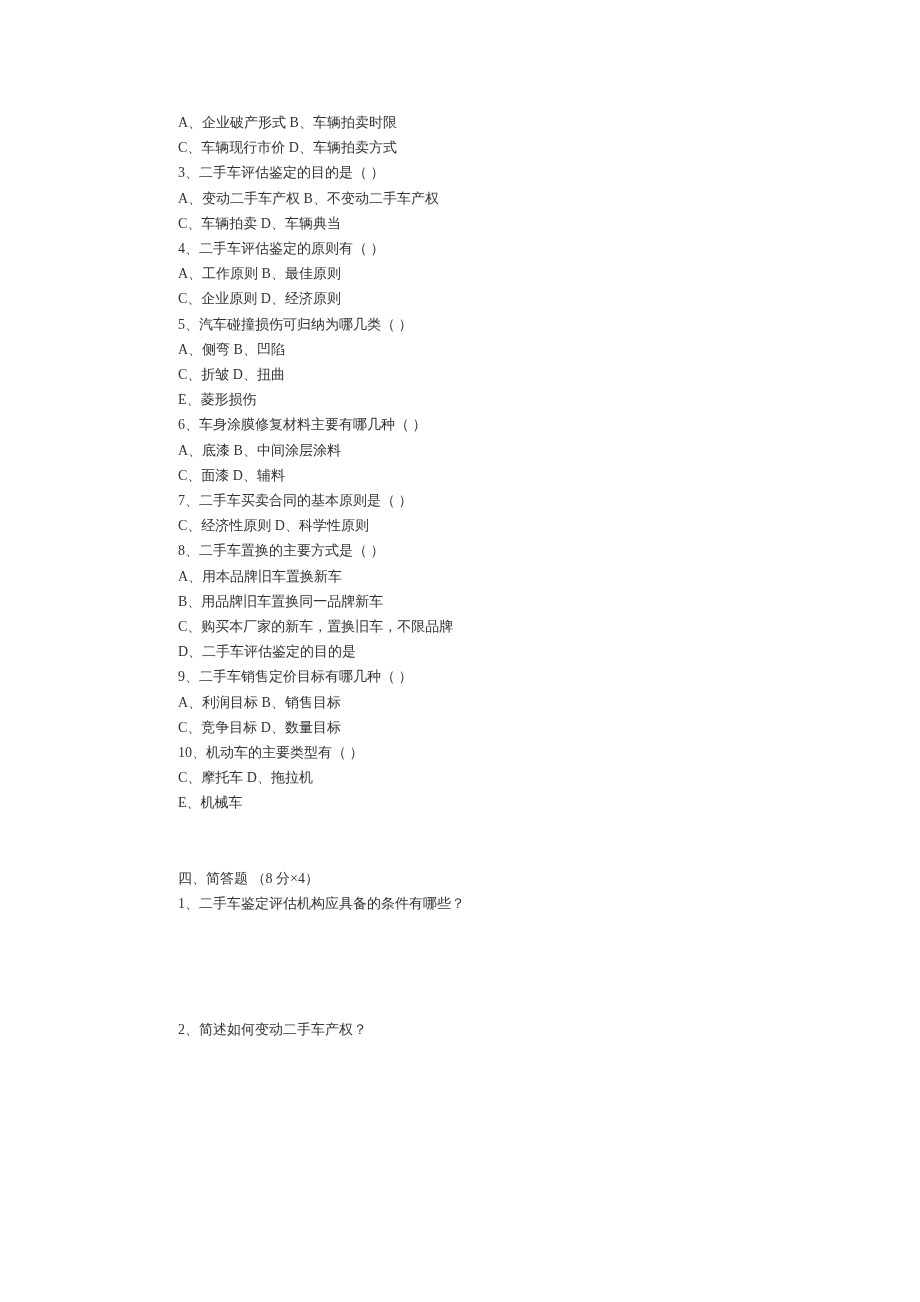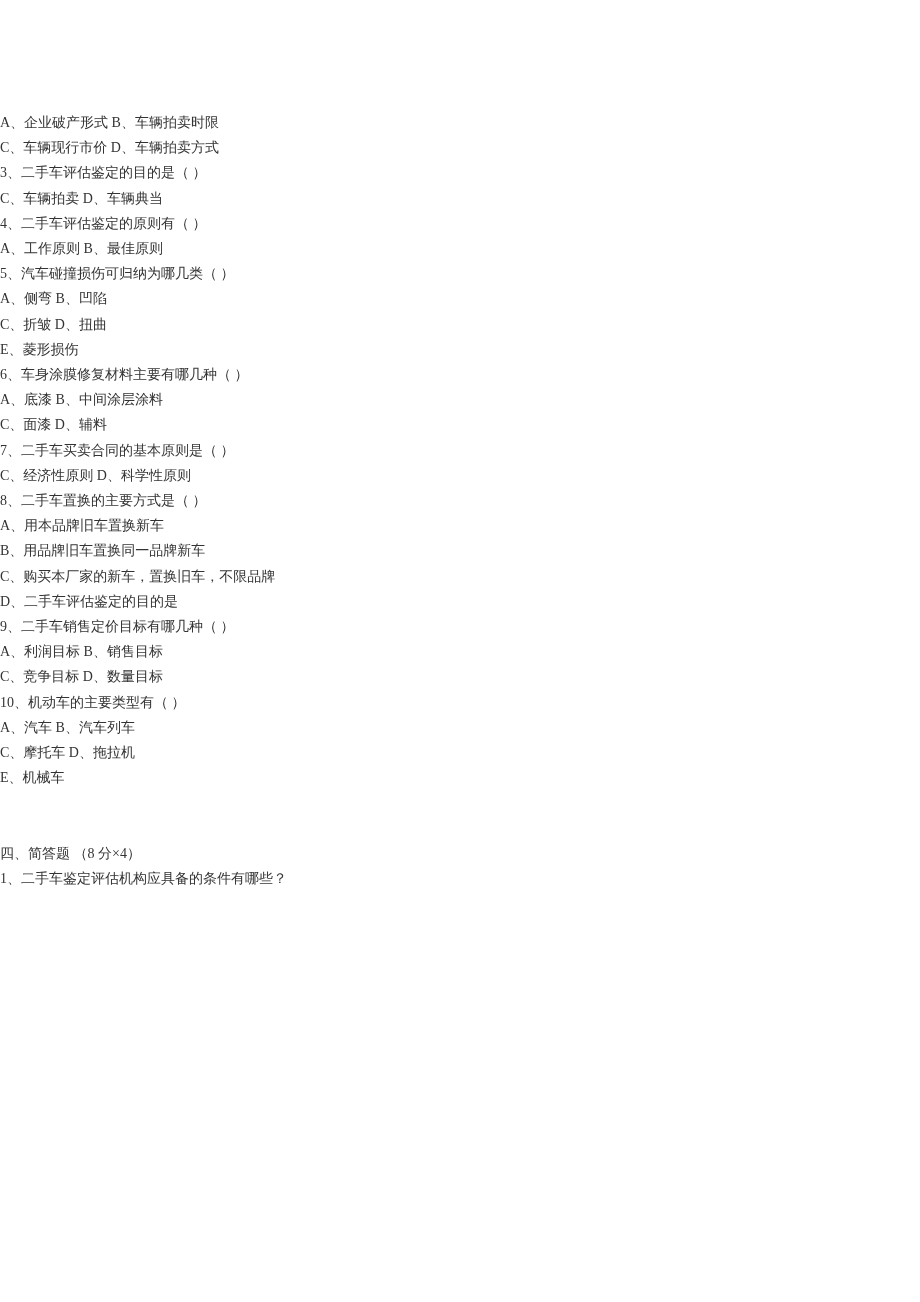--- a/index.html
+++ b/index.html
@@ -6,20 +6,21 @@
     margin: 0;
     padding: 0;
     background: #ffffff;
   }
   .page {
     width: 920px;
     min-height: 1302px;
     background: #ffffff;
     box-sizing: border-box;
     padding-top: 110px;
+    padding-left: 178px;
     padding-right: 178px;
     font-family: "SimSun", "宋体", serif;
     font-size: 14px;
     color: #333333;
     line-height: 25.2px;
   }
   .line {
     white-space: pre-wrap;
   }
   .blank2 {
@@ -31,24 +32,26 @@
 </style>
 </head>
 <body>
 
 <div class="page">
 
   <div class="line">A、企业破产形式 B、车辆拍卖时限</div>
   <div class="line">C、车辆现行市价 D、车辆拍卖方式</div>
 
   <div class="line">3、二手车评估鉴定的目的是（ ）</div>
+  <div class="line">A、变动二手车产权 B、不变动二手车产权</div>
   <div class="line">C、车辆拍卖 D、车辆典当</div>
 
   <div class="line">4、二手车评估鉴定的原则有（ ）</div>
   <div class="line">A、工作原则 B、最佳原则</div>
+  <div class="line">C、企业原则 D、经济原则</div>
 
   <div class="line">5、汽车碰撞损伤可归纳为哪几类（ ）</div>
   <div class="line">A、侧弯 B、凹陷</div>
   <div class="line">C、折皱 D、扭曲</div>
   <div class="line">E、菱形损伤</div>
 
   <div class="line">6、车身涂膜修复材料主要有哪几种（ ）</div>
   <div class="line">A、底漆 B、中间涂层涂料</div>
   <div class="line">C、面漆 D、辅料</div>
 
@@ -59,25 +62,25 @@
   <div class="line">A、用本品牌旧车置换新车</div>
   <div class="line">B、用品牌旧车置换同一品牌新车</div>
   <div class="line">C、购买本厂家的新车，置换旧车，不限品牌</div>
   <div class="line">D、二手车评估鉴定的目的是</div>
 
   <div class="line">9、二手车销售定价目标有哪几种（ ）</div>
   <div class="line">A、利润目标 B、销售目标</div>
   <div class="line">C、竞争目标 D、数量目标</div>
 
   <div class="line">10、机动车的主要类型有（ ）</div>
-  <div class="line">A、汽车 B、汽车列车</div>
   <div class="line">C、摩托车 D、拖拉机</div>
   <div class="line">E、机械车</div>
 
   <div class="blank2"></div>
 
   <div class="line">四、简答题 （8 分×4）</div>
   <div class="line">1、二手车鉴定评估机构应具备的条件有哪些？</div>
 
   <div class="blank4"></div>
 
+  <div class="line">2、简述如何变动二手车产权？</div>
 
 </div>
 
 </body></html>

